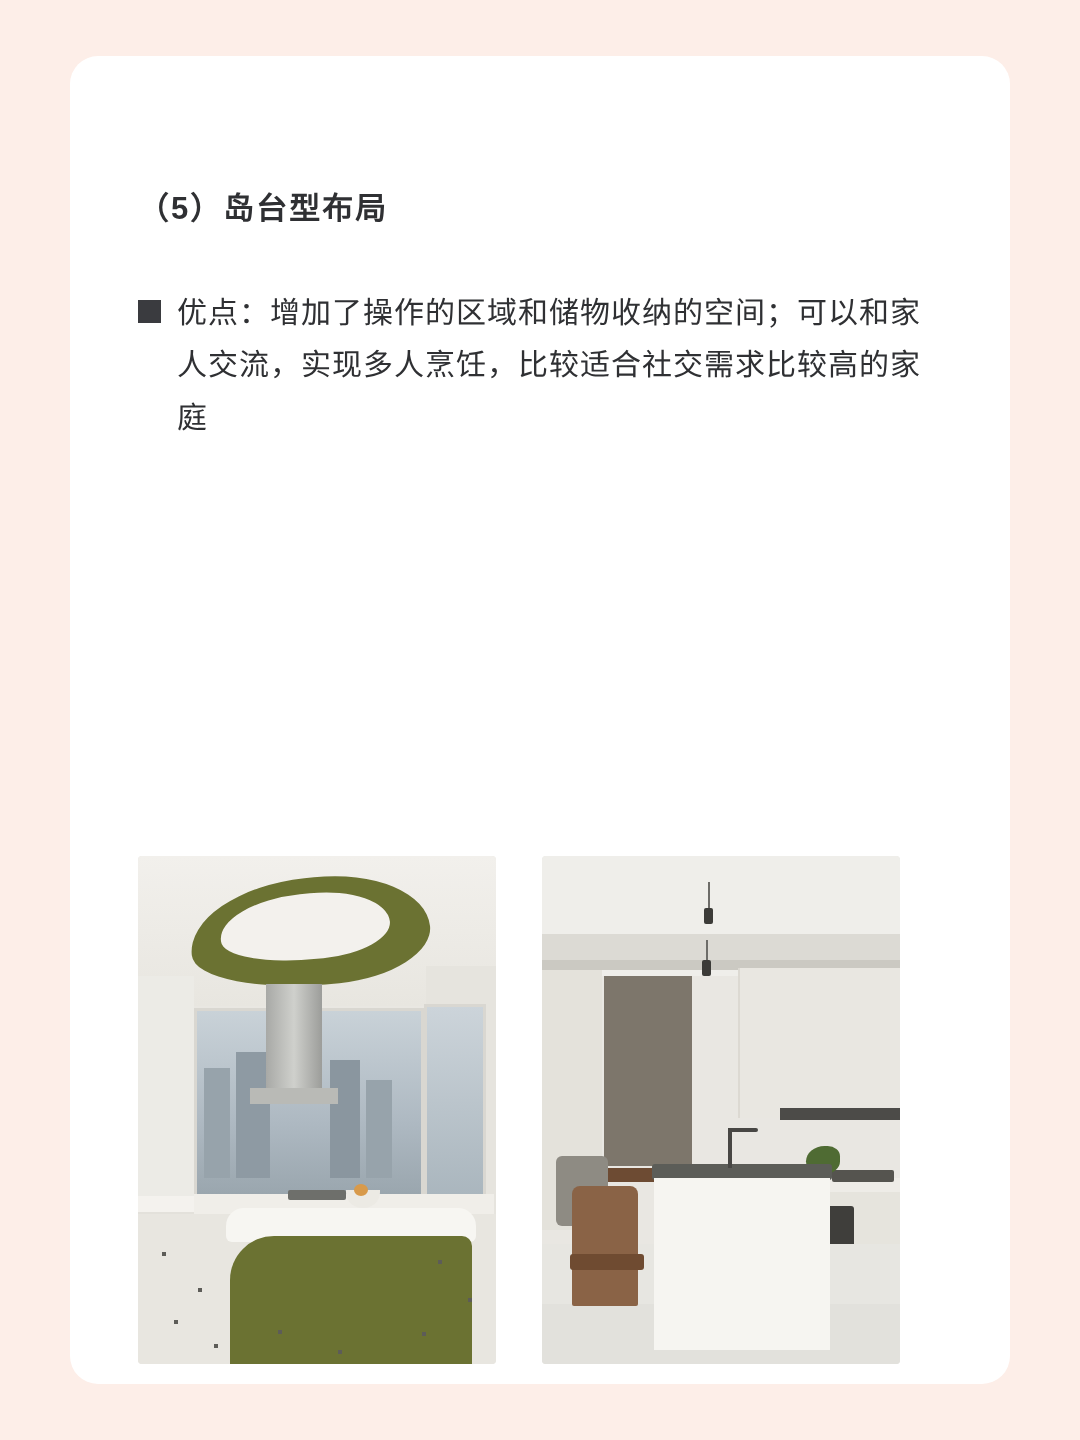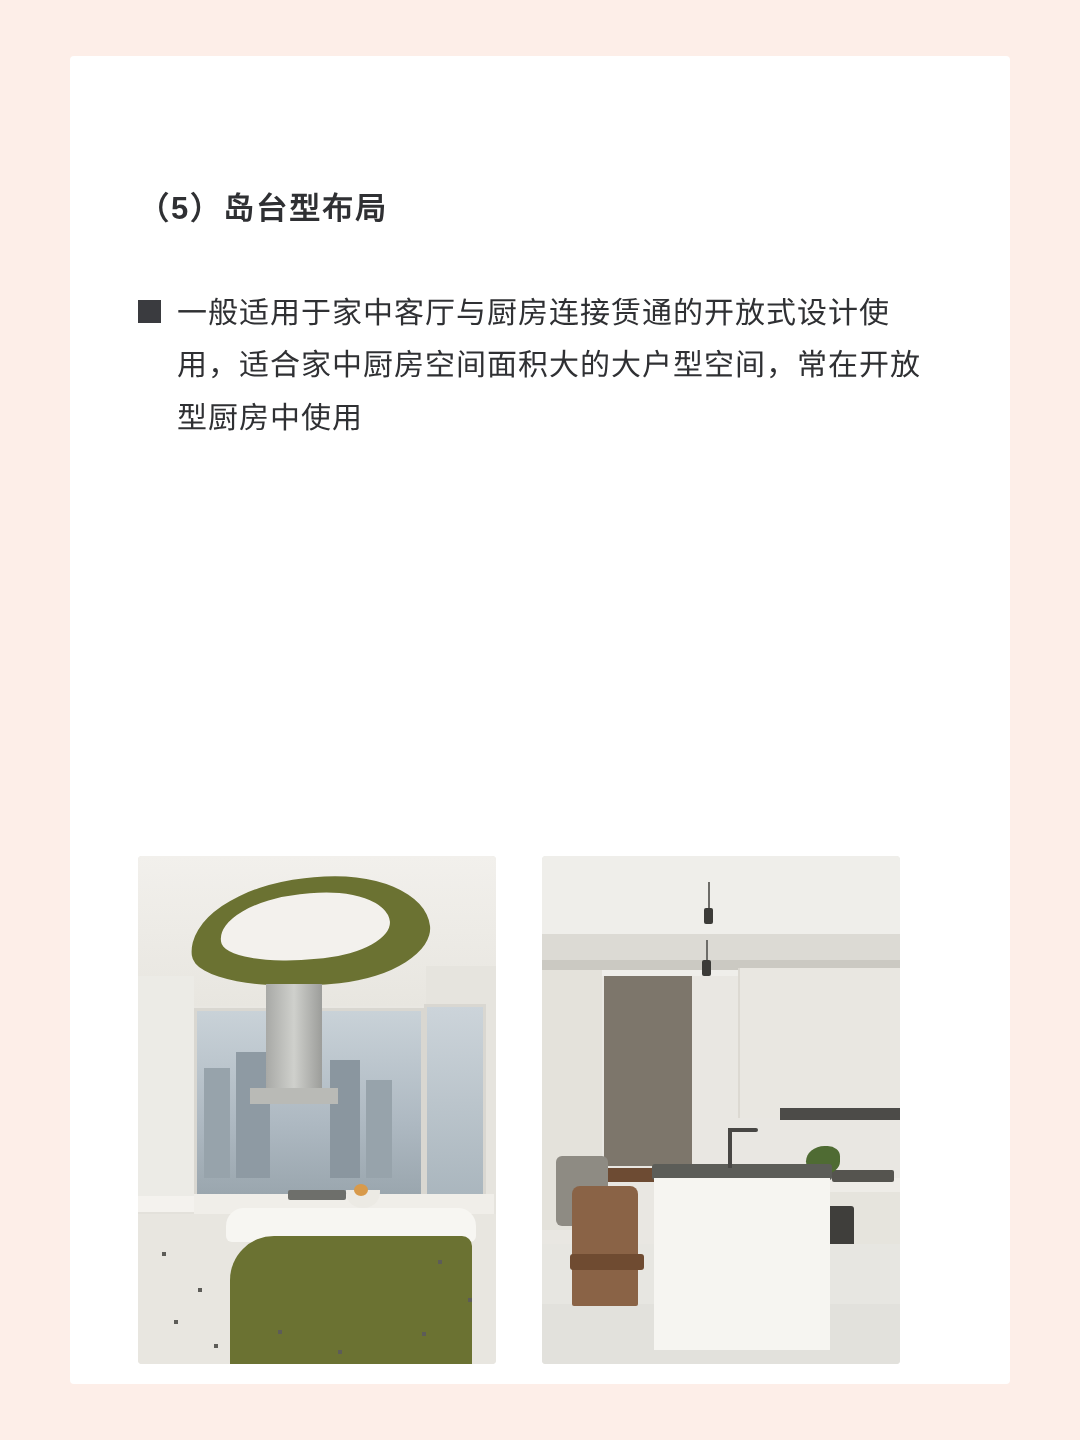--- a/index.html
+++ b/index.html
@@ -13,21 +13,21 @@
     font-family: "Liberation Sans", "DejaVu Sans", sans-serif;
     overflow: hidden;
   }
   .page {
     position: absolute;
     left: 70px;
     top: 56px;
     width: 940px;
     height: 1328px;
     background: #ffffff;
-    border-radius: 4px;
+    border-radius: 28px;
   }
   .content {
     position: absolute;
     left: 68px;
     top: 130px;
     width: 810px;
   }
   .heading {
     font-size: 31px;
     color: #2f3033;
@@ -301,26 +301,26 @@
 </style>
 </head>
 <body>
 
 <div class="page">
 
   <div class="content">
 
     <h1 class="heading">（5）岛台型布局</h1>
 
-
-
     <div class="block">
       <span class="bullet"></span>
-      <div class="block-text"><span class="label"></span><span>一般适用于家中客厅与厨房连接赁通的开放式设计使用，适合家中厨房空间面积大的大户型空间，常在开放型厨房中使用</span></div>
+      <div class="block-text"><span class="label">优点：</span><span>增加了操作的区域和储物收纳的空间；可以和家人交流，实现多人烹饪，比较适合社交需求比较高的家庭</span></div>
     </div>
+
+
 
   </div>
 
   <div class="gallery">
 
     <div class="photo" title="厨房岛台效果图一：绿色岛台与吊顶造型">
       <div class="p1-ceiling"></div>
       <div class="p1-greenshape"></div>
       <div class="p1-greenhole"></div>
       <div class="p1-wallL"></div>

